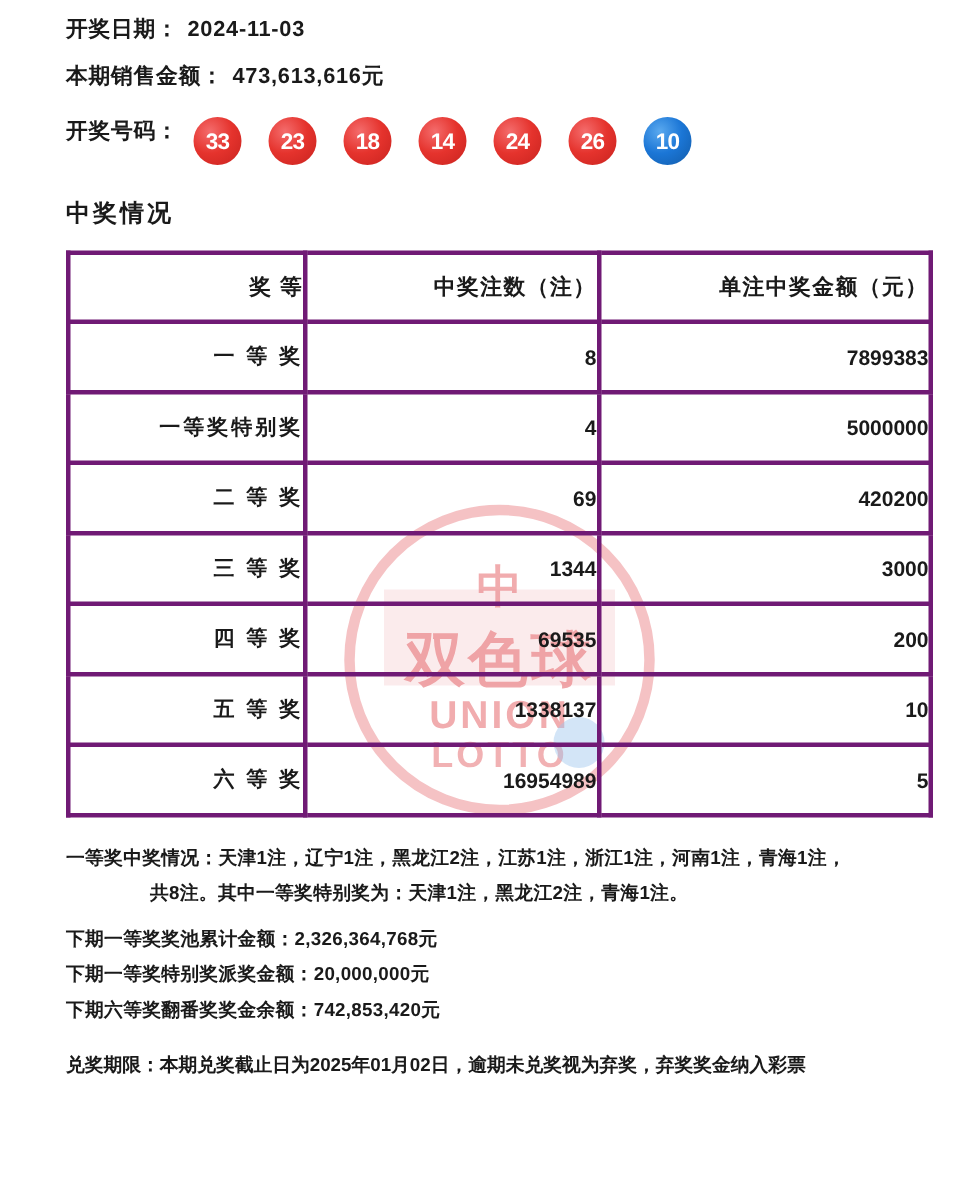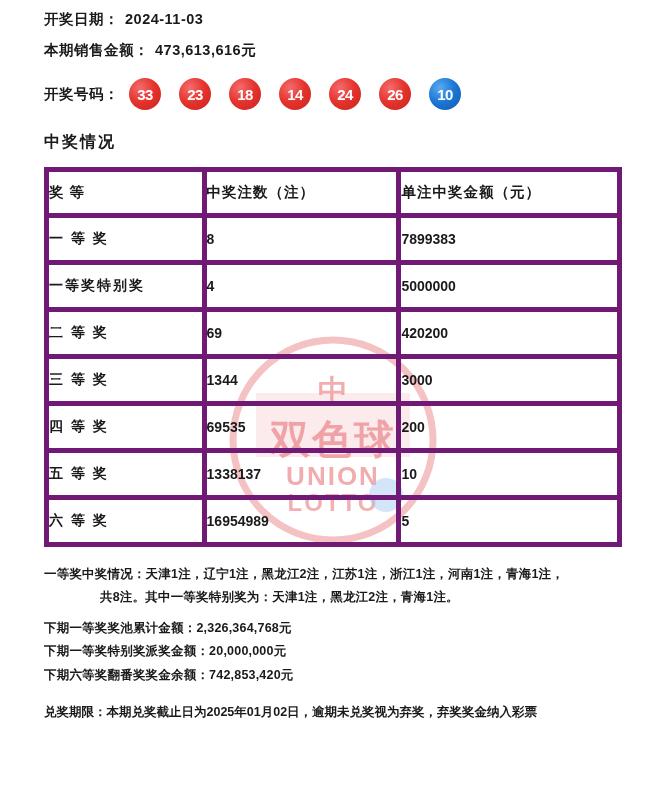--- a/index.html
+++ b/index.html
@@ -31,21 +31,20 @@
     font-weight: bold;
     letter-spacing: 0.5px;
     margin-bottom: 12px;
   }
   .info-label { white-space: nowrap; }
   .info-value { white-space: nowrap; margin-left: 6px; }
 
   
   .balls-row {
     display: flex;
-    align-items: center;
     margin-top: 18px;
     margin-bottom: 22px;
   }
   .balls-label {
     font-size: 14.5px;
     font-weight: bold;
     letter-spacing: 0.5px;
     margin-right: 10px;
     white-space: nowrap;
   }
@@ -98,22 +97,22 @@
   }
   table.prize {
     position: relative;
     z-index: 1;
     width: 100%;
     border-collapse: collapse;
     background: transparent;
     font-size: 13.5px;
   }
   table.prize th, table.prize td {
-    border: 5px solid #701a75;
-    text-align: left;
+    border: 3px solid #701a75;
+    text-align: right;
     font-weight: bold;
     padding: 0;
     height: 47px;
     background: transparent;
   }
   table.prize th {
     height: 46px;
     font-size: 14.5px;
     letter-spacing: 1px;
   }

